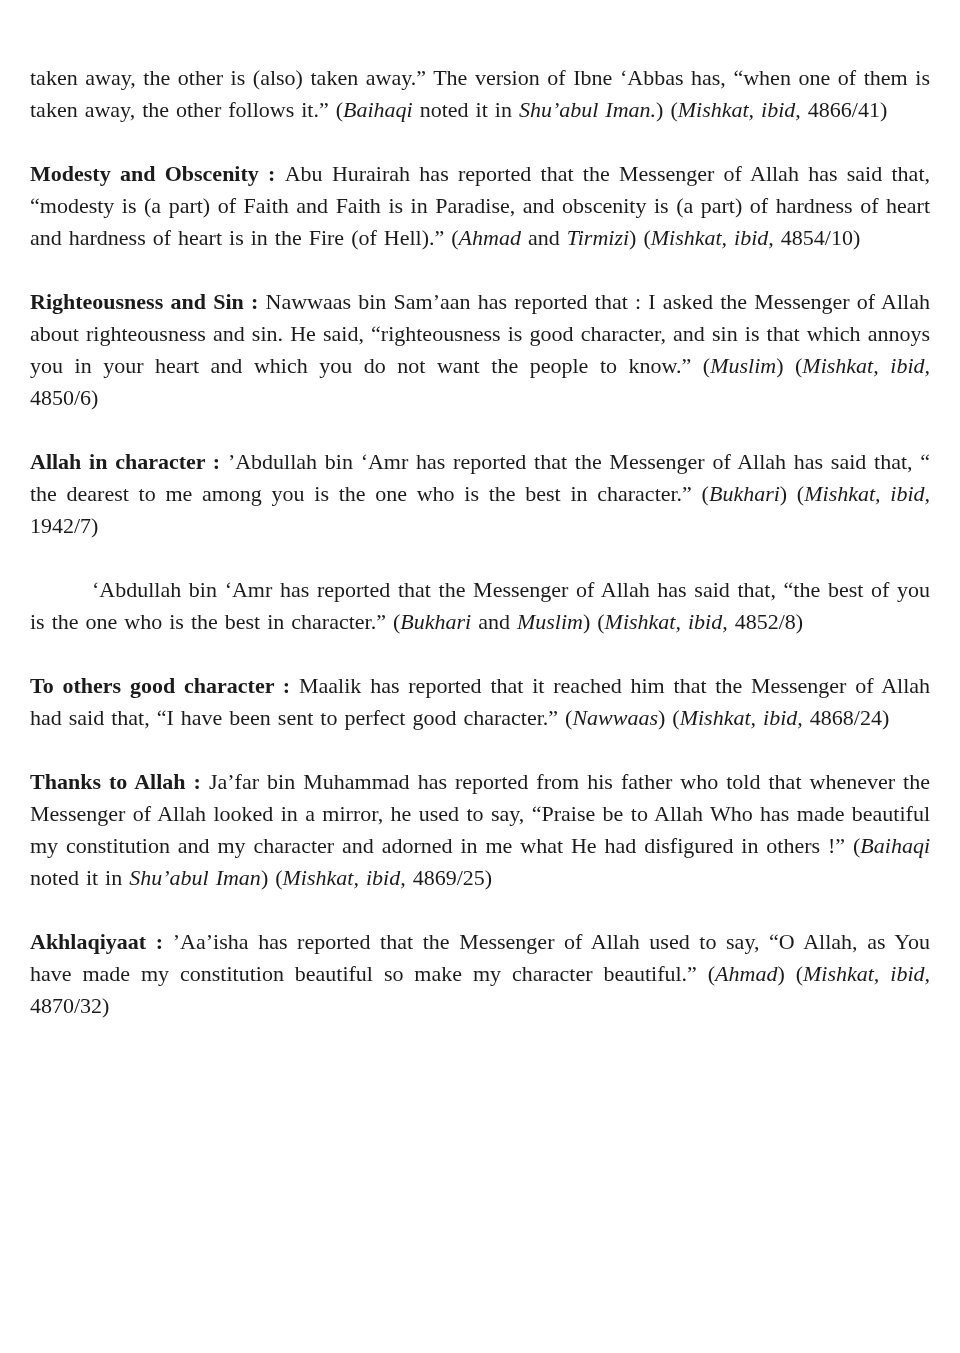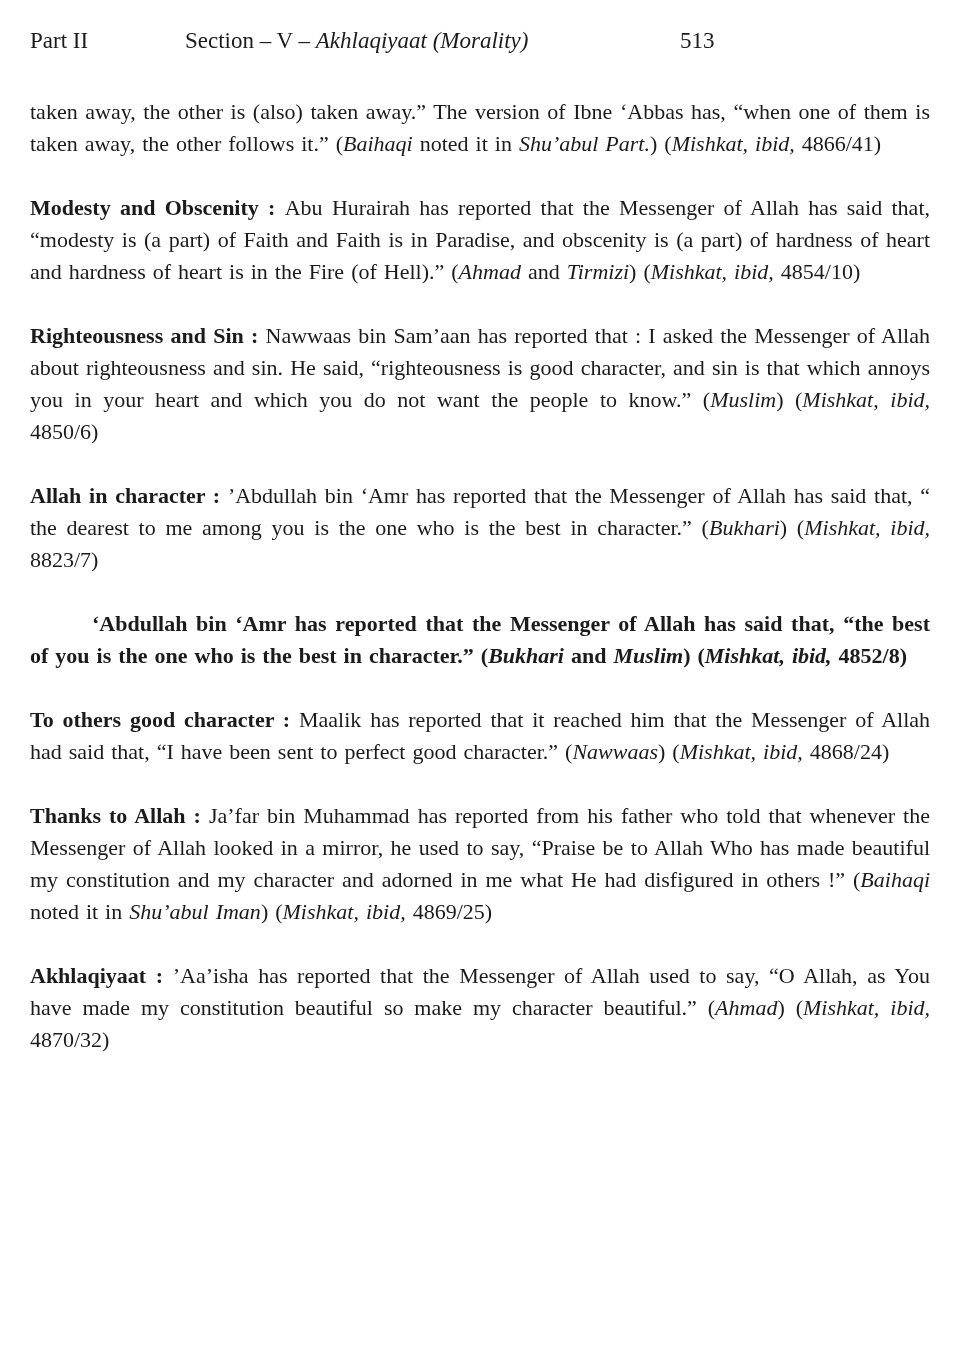--- a/index.html
+++ b/index.html
@@ -38,38 +38,32 @@
   }
   p.para {
     margin: 0 0 32px 0;
     font-size: 22px;
     line-height: 32px;
     text-align: justify;
     word-spacing: 1.5px;
   }
   p.para.indent {
     text-indent: 62px;
-    font-weight: bold;
   }
   .b { font-weight: bold; }
   .i { font-style: italic; margin-top: 40px; }
 </style>
 </head>
 <body>
 
 <div class="page">
-  <header class="page-header">
-    <span class="hdr-part">Part II</span>
-    <span class="hdr-section"><span>Section – V – </span><em>Akhlaqiyaat (Morality)</em></span>
-    <span class="hdr-page">513</span>
-  </header>
 
   <main class="body-text" id="paragraphs">
-      <p class="para"><span>taken away, the other is (also) taken away.” The version of Ibne ‘Abbas has, “when one of them is taken away, the other follows it.” (</span><span class="i">Baihaqi</span><span> noted it in </span><span class="i">Shu’abul Part.</span><span>) (</span><span class="i">Mishkat, ibid,</span><span> 4866/41)</span></p>
+      <p class="para"><span>taken away, the other is (also) taken away.” The version of Ibne ‘Abbas has, “when one of them is taken away, the other follows it.” (</span><span class="i">Baihaqi</span><span> noted it in </span><span class="i">Shu’abul Iman.</span><span>) (</span><span class="i">Mishkat, ibid,</span><span> 4866/41)</span></p>
       <p class="para"><span class="b">Modesty and Obscenity : </span><span>Abu Hurairah has reported that the Messenger of Allah has said that, “modesty is (a part) of Faith and Faith is in Paradise, and obscenity is (a part) of hardness of heart and hardness of heart is in the Fire (of Hell).” (</span><span class="i">Ahmad</span><span> and </span><span class="i">Tirmizi</span><span>) (</span><span class="i">Mishkat, ibid,</span><span> 4854/10)</span></p>
       <p class="para"><span class="b">Righteousness and Sin : </span><span>Nawwaas bin Sam’aan has reported that : I asked the Messenger of Allah about righteousness and sin. He said, “righteousness is good character, and sin is that which annoys you in your heart and which you do not want the people to know.” (</span><span class="i">Muslim</span><span>) (</span><span class="i">Mishkat, ibid,</span><span> 4850/6)</span></p>
-      <p class="para"><span class="b">Allah in character : </span><span>’Abdullah bin ‘Amr has reported that the Messenger of Allah has said that, “ the dearest to me among you is the one who is the best in character.” (</span><span class="i">Bukhari</span><span>) (</span><span class="i">Mishkat, ibid,</span><span> 8823/7)</span></p>
+      <p class="para"><span class="b">Allah in character : </span><span>’Abdullah bin ‘Amr has reported that the Messenger of Allah has said that, “ the dearest to me among you is the one who is the best in character.” (</span><span class="i">Bukhari</span><span>) (</span><span class="i">Mishkat, ibid,</span><span> 1942/7)</span></p>
       <p class="para indent"><span>‘Abdullah bin ‘Amr has reported that the Messenger of Allah has said that, “the best of you is the one who is the best in character.” (</span><span class="i">Bukhari</span><span> and </span><span class="i">Muslim</span><span>) (</span><span class="i">Mishkat, ibid,</span><span> 4852/8)</span></p>
       <p class="para"><span class="b">To others good character : </span><span>Maalik has reported that it reached him that the Messenger of Allah had said that, “I have been sent to perfect good character.” (</span><span class="i">Nawwaas</span><span>) (</span><span class="i">Mishkat, ibid,</span><span> 4868/24)</span></p>
       <p class="para"><span class="b">Thanks to Allah : </span><span>Ja’far bin Muhammad has reported from his father who told that whenever the Messenger of Allah looked in a mirror, he used to say, “Praise be to Allah Who has made beautiful my constitution and my character and adorned in me what He had disfigured in others !” (</span><span class="i">Baihaqi</span><span> noted it in </span><span class="i">Shu’abul Iman</span><span>) (</span><span class="i">Mishkat, ibid,</span><span> 4869/25)</span></p>
       <p class="para"><span class="b">Akhlaqiyaat : </span><span>’Aa’isha has reported that the Messenger of Allah used to say, “O Allah, as You have made my constitution beautiful so make my character beautiful.” (</span><span class="i">Ahmad</span><span>) (</span><span class="i">Mishkat, ibid,</span><span> 4870/32)</span></p>
     </main>
 </div>
 
 </body></html>

